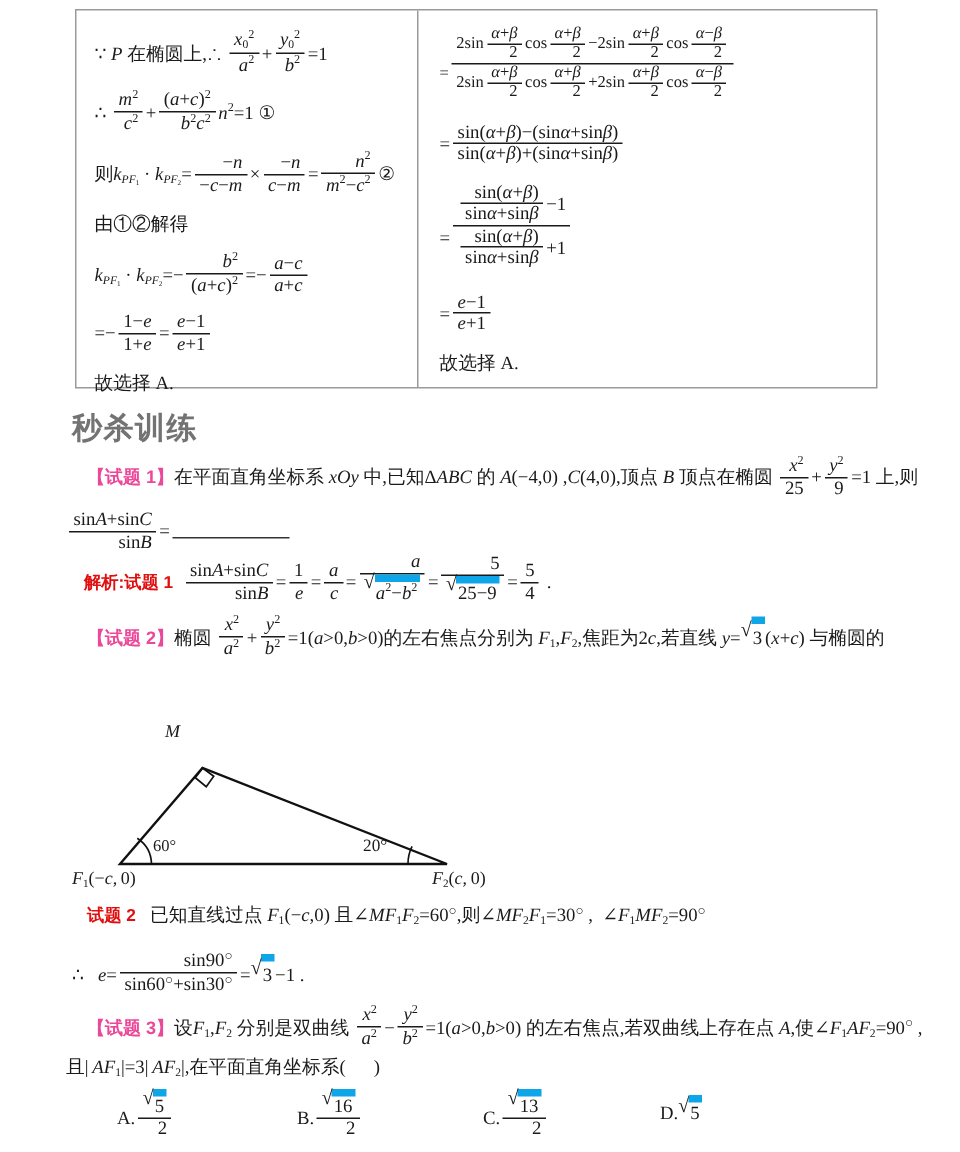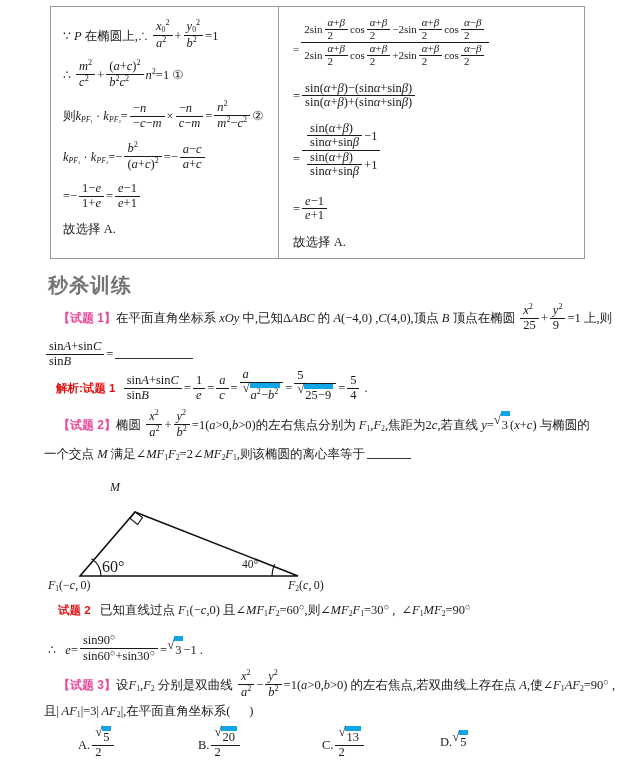--- a/index.html
+++ b/index.html
@@ -9,21 +9,21 @@
     font-family:"Liberation Serif","DejaVu Serif",serif;
     color:#1a1a1a;
     overflow:hidden;
     position:relative;
   }
   .page{position:relative;width:640px;height:768px;}
 
   
   .m{font-family:"Liberation Serif","DejaVu Serif",serif;white-space:nowrap;}
   .it{font-style:italic;}
-  .frac{display:inline-block;vertical-align:-0.52em;text-align:left;margin:0 2px;line-height:1.08;}
+  .frac{display:inline-block;vertical-align:-0.52em;text-align:right;margin:0 2px;line-height:1.08;}
   .frac > .num{display:block;padding:0 3px;border-bottom:1px solid #1a1a1a;}
   .frac > .den{display:block;padding:0 3px;}
   sup.e{font-size:.65em;vertical-align:.62em;font-style:normal;}
   sub.e{font-size:.62em;vertical-align:-.28em;font-style:normal;}
   sub.ei{font-size:.62em;vertical-align:-.28em;font-style:italic;}
   .sqrt{display:inline-block;position:relative;padding-left:.56em;}
   .sqrt::before{content:"\221A";position:absolute;left:0;top:-0.08em;font-size:1.06em;}
   .sqrt > .rad{border-top:5px solid #0ea5e9;padding:0 2px 0 1px;display:inline-block;}
   .deg{font-size:.72em;vertical-align:.48em;font-style:normal;}
 
@@ -78,20 +78,23 @@
       </div>
 
       <div class="line tall m">
         ∴&nbsp;<span class="frac"><span class="num"><span class="it">m</span><sup class="e">2</sup></span><span class="den"><span class="it">c</span><sup class="e">2</sup></span></span>+<span class="frac"><span class="num">(<span class="it">a</span>+<span class="it">c</span>)<sup class="e">2</sup></span><span class="den"><span class="it">b</span><sup class="e">2</sup><span class="it">c</span><sup class="e">2</sup></span></span><span class="it">n</span><sup class="e">2</sup>=1&nbsp;①
       </div>
 
       <div class="line tall m">
         <span class="cn">则</span><span class="it">k</span><sub class="ei">PF<sub class="e">1</sub></sub>&nbsp;·&nbsp;<span class="it">k</span><sub class="ei">PF<sub class="e">2</sub></sub>=<span class="frac"><span class="num">−<span class="it">n</span></span><span class="den">−<span class="it">c</span>−<span class="it">m</span></span></span>×<span class="frac"><span class="num">−<span class="it">n</span></span><span class="den"><span class="it">c</span>−<span class="it">m</span></span></span>=<span class="frac"><span class="num"><span class="it">n</span><sup class="e">2</sup></span><span class="den"><span class="it">m</span><sup class="e">2</sup>−<span class="it">c</span><sup class="e">2</sup></span></span>②
       </div>
 
+      <div class="line m">
+        <span class="cn">由①②解得</span>
+      </div>
 
       <div class="line tall m">
         <span class="it">k</span><sub class="ei">PF<sub class="e">1</sub></sub>&nbsp;·&nbsp;<span class="it">k</span><sub class="ei">PF<sub class="e">2</sub></sub>=−<span class="frac"><span class="num"><span class="it">b</span><sup class="e">2</sup></span><span class="den">(<span class="it">a</span>+<span class="it">c</span>)<sup class="e">2</sup></span></span>=−<span class="frac"><span class="num"><span class="it">a</span>−<span class="it">c</span></span><span class="den"><span class="it">a</span>+<span class="it">c</span></span></span>
       </div>
 
       <div class="line tall m">
         =−<span class="frac"><span class="num">1−<span class="it">e</span></span><span class="den">1+<span class="it">e</span></span></span>=<span class="frac"><span class="num"><span class="it">e</span>−1</span><span class="den"><span class="it">e</span>+1</span></span>
       </div>
 
       <div class="line m">故选择 A.</div>
@@ -130,38 +133,35 @@
   </div>
 
   <div class="blk" style="left:56px;top:368px;">
     <span class="tag2">解析:试题 1</span>&nbsp;&nbsp;<span class="m"><span class="frac"><span class="num">sin<span class="it">A</span>+sin<span class="it">C</span></span><span class="den">sin<span class="it">B</span></span></span>=<span class="frac"><span class="num">1</span><span class="den"><span class="it">e</span></span></span>=<span class="frac"><span class="num"><span class="it">a</span></span><span class="den"><span class="it">c</span></span></span>=<span class="frac"><span class="num"><span class="it">a</span></span><span class="den"><span class="sqrt"><span class="rad"><span class="it">a</span><sup class="e">2</sup>−<span class="it">b</span><sup class="e">2</sup></span></span></span></span>=<span class="frac"><span class="num">5</span><span class="den"><span class="sqrt"><span class="rad">25−9</span></span></span></span>=<span class="frac"><span class="num">5</span><span class="den">4</span></span>&nbsp;.</span>
   </div>
 
   <div class="blk" style="left:58px;top:409px;width:575px;">
     <span class="tag">【试题 2】</span><span class="cn">椭圆 </span><span class="m"><span class="frac"><span class="num"><span class="it">x</span><sup class="e">2</sup></span><span class="den"><span class="it">a</span><sup class="e">2</sup></span></span>+<span class="frac"><span class="num"><span class="it">y</span><sup class="e">2</sup></span><span class="den"><span class="it">b</span><sup class="e">2</sup></span></span>=1(<span class="it">a</span>&gt;0,<span class="it">b</span>&gt;0)</span><span class="cn">的左右焦点分别为 </span><span class="m"><span class="it">F</span><sub class="e">1</sub>,<span class="it">F</span><sub class="e">2</sub></span><span class="cn">,焦距为</span><span class="m">2<span class="it">c</span></span><span class="cn">,若直线 </span><span class="m"><span class="it">y</span>=<span class="sqrt"><span class="rad">3</span></span>(<span class="it">x</span>+<span class="it">c</span>)</span><span class="cn"> 与椭圆的</span>
   </div>
 
-  <div class="blk" style="left:44px;top:445px;width:590px;">
-    <span class="cn">一个交点 </span><span class="m it">M</span><span class="cn"> 满足</span><span class="m">∠<span class="it">MF</span><sub class="e">1</sub><span class="it">F</span><sub class="e">2</sub>=2∠<span class="it">MF</span><sub class="e">2</sub><span class="it">F</span><sub class="e">1</sub></span><span class="cn">,则该椭圆的离心率等于</span><span class="blank sm"></span>
-  </div>
 
   <div class="fig">
     <svg width="290" height="100" viewBox="0 0 290 100">
 
       <polygon points="20,82 75,18 238,82" fill="none" stroke="#111" stroke-width="1.6"></polygon>
 
       <polygon points="75,18 82.5,23.5 77.5,30.5 70.2,24.5" fill="none" stroke="#111" stroke-width="1.1"></polygon>
 
       <path d="M 41,82 A 21,21 0 0 0 31.5,64.8" fill="none" stroke="#111" stroke-width="1.1"></path>
 
       <path d="M 212,82 A 26,26 0 0 1 214.7,70.2" fill="none" stroke="#111" stroke-width="1.1"></path>
     </svg>
     <span class="figlbl m it" style="left:50px;top:-14px;">M</span>
-    <span class="figlbl m" style="left:42px;top:64px;font-size:16px;">60°</span>
-    <span class="figlbl m" style="left:182px;top:64px;font-size:11.5px;">40°</span>
+    <span class="figlbl m" style="left:42px;top:64px;font-size:11px;">60°</span>
+    <span class="figlbl m" style="left:182px;top:64px;font-size:11.5px;">20°</span>
     <span class="figlbl m" style="left:-12px;top:84px;"><span class="it">F</span><sub class="e">1</sub>(−<span class="it">c</span>, 0)</span>
     <span class="figlbl m" style="left:228px;top:84px;text-align:center;"><span class="it">F</span><sub class="e">2</sub>(<span class="it">c</span>, 0)</span>
   </div>
 
   <div class="blk" style="left:58px;top:601px;width:575px;">
     <span class="tag2">试题 2</span>&nbsp;&nbsp;&nbsp;<span class="cn">已知直线过点 </span><span class="m"><span class="it">F</span><sub class="e">1</sub>(−<span class="it">c</span>,0)</span><span class="cn"> 且</span><span class="m">∠<span class="it">MF</span><sub class="e">1</sub><span class="it">F</span><sub class="e">2</sub>=60<span class="deg">○</span></span><span class="cn">,则</span><span class="m">∠<span class="it">MF</span><sub class="e">2</sub><span class="it">F</span><sub class="e">1</sub>=30<span class="deg">○</span></span>&nbsp;,&nbsp;&nbsp;<span class="m">∠<span class="it">F</span><sub class="e">1</sub><span class="it">MF</span><sub class="e">2</sub>=90<span class="deg">○</span></span>
   </div>
 
   <div class="blk" style="left:48px;top:633px;">
     <span class="m">∴&nbsp;&nbsp;&nbsp;<span class="it">e</span>=<span class="frac"><span class="num">sin90<span class="deg">○</span></span><span class="den">sin60<span class="deg">○</span>+sin30<span class="deg">○</span></span></span>=<span class="sqrt"><span class="rad">3</span></span>−1&nbsp;.</span>
@@ -173,21 +173,21 @@
 
   <div class="blk" style="left:44px;top:702px;width:590px;">
     <span class="cn">且</span><span class="m">| <span class="it">AF</span><sub class="e">1</sub>|=3| <span class="it">AF</span><sub class="e">2</sub>|</span><span class="cn">,在平面直角坐标系(</span>&nbsp;&nbsp;&nbsp;&nbsp;&nbsp;&nbsp;<span class="cn">)</span>
   </div>
 
   <div class="choices">
     <span class="ch m" style="left:78px;top:0;">
       <span>A.</span><span class="frac"><span class="num"><span class="sqrt"><span class="rad">5</span></span></span><span class="den">2</span></span>
     </span>
     <span class="ch m" style="left:198px;top:0;">
-      <span>B.</span><span class="frac"><span class="num"><span class="sqrt"><span class="rad">20</span></span></span><span class="den">2</span></span>
+      <span>B.</span><span class="frac"><span class="num"><span class="sqrt"><span class="rad">16</span></span></span><span class="den">2</span></span>
     </span>
     <span class="ch m" style="left:322px;top:0;">
       <span>C.</span><span class="frac"><span class="num"><span class="sqrt"><span class="rad">13</span></span></span><span class="den">2</span></span>
     </span>
     <span class="ch m" style="left:440px;top:4px;">
       <span>D.</span><span class="sqrt"><span class="rad">5</span></span>
     </span>
   </div>
 
 </div>

